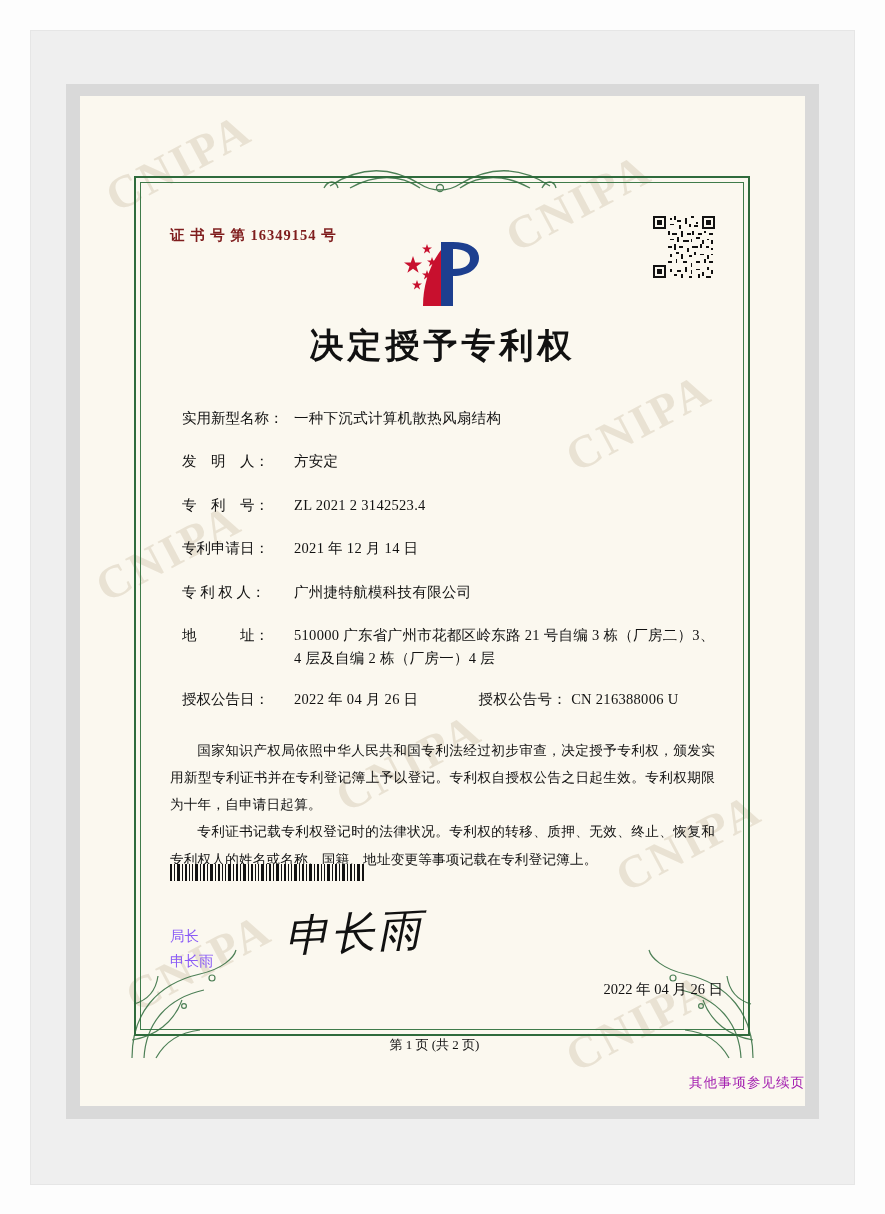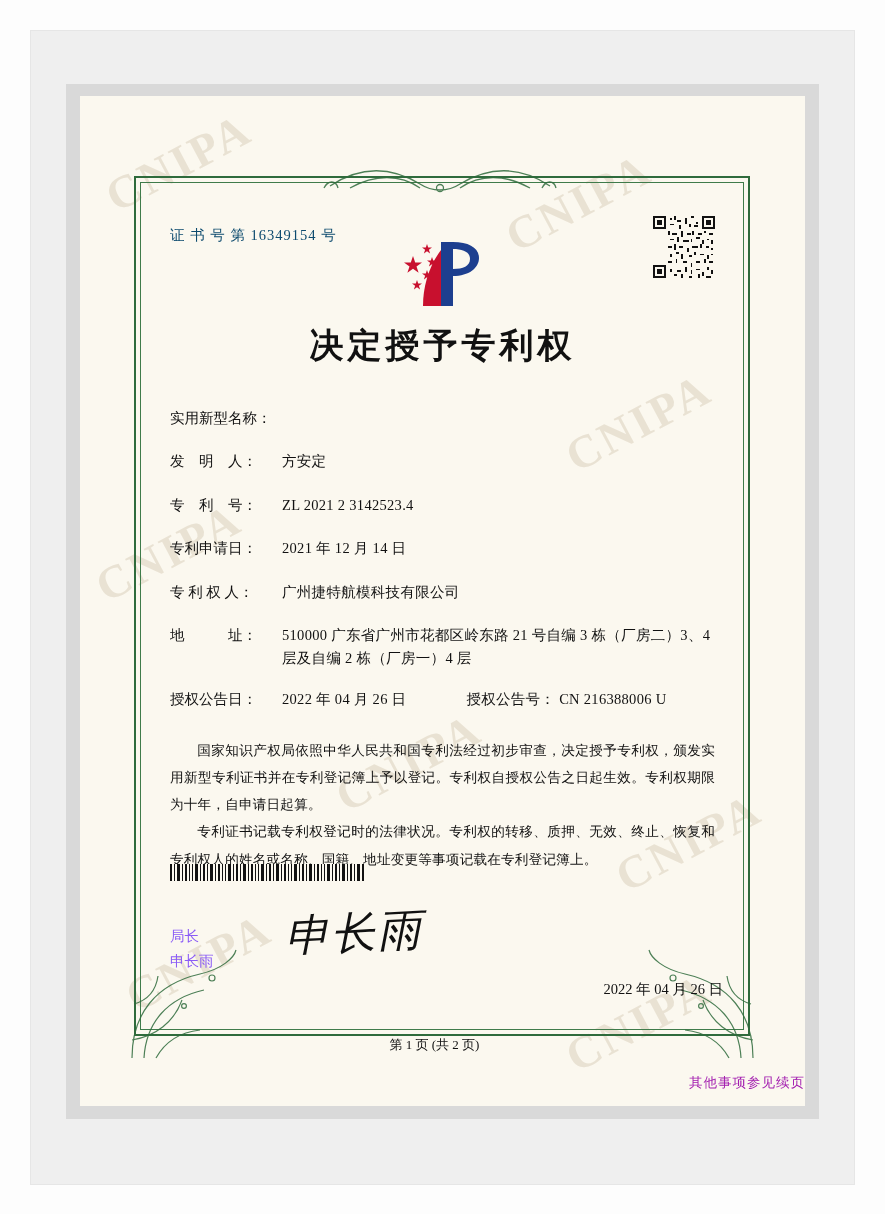--- a/index.html
+++ b/index.html
@@ -92,22 +92,23 @@
   .orn-br { right: 46px; bottom: 42px; width: 120px; height: 120px; }
 
   
   .content {
     position: absolute;
     left: 90px; top: 130px;
     width: 545px;
   }
   .cert-no {
     font-size: 14.5px;
-    color: #0c4a6e;
+    color: #7f1d1d;
     letter-spacing: 1px;
+    font-weight: bold;
   }
   .qr {
     position: absolute;
     right: 0px; top: -10px;
     width: 62px; height: 62px;
   }
 
   .emblem {
     position: absolute;
     left: 50%;
@@ -133,20 +134,21 @@
     line-height: 1.55;
   }
   .field {
     display: flex;
     margin-bottom: 21px;
   }
   .field .lbl {
     flex: 0 0 112px;
     letter-spacing: 0px;
     white-space: nowrap;
+    margin-left: 12px;
   }
   .field .val {
     flex: 1;
     letter-spacing: .3px;
   }
   .field.tight { margin-bottom: 19px; justify-content: flex-end; }
   .inline-extra {
     display: inline-block;
     margin-left: 56px;
   }
@@ -366,20 +368,21 @@
             <polygon points="34,44 35.2,47.6 39,47.6 35.9,49.8 37.1,53.4 34,51.2 30.9,53.4 32.1,49.8 29,47.6 32.8,47.6"></polygon>
           </g>
         </g>
       </svg>
 
       <div class="title">决定授予专利权</div>
 
       <div class="fields">
         <div class="field">
           <span class="lbl">实用新型名称：</span>
+          <span class="val">一种下沉式计算机散热风扇结构</span>
         </div>
         <div class="field">
           <span class="lbl">发　明　人：</span>
           <span class="val">方安定</span>
         </div>
         <div class="field">
           <span class="lbl">专　利　号：</span>
           <span class="val">ZL 2021 2 3142523.4</span>
         </div>
         <div class="field">

